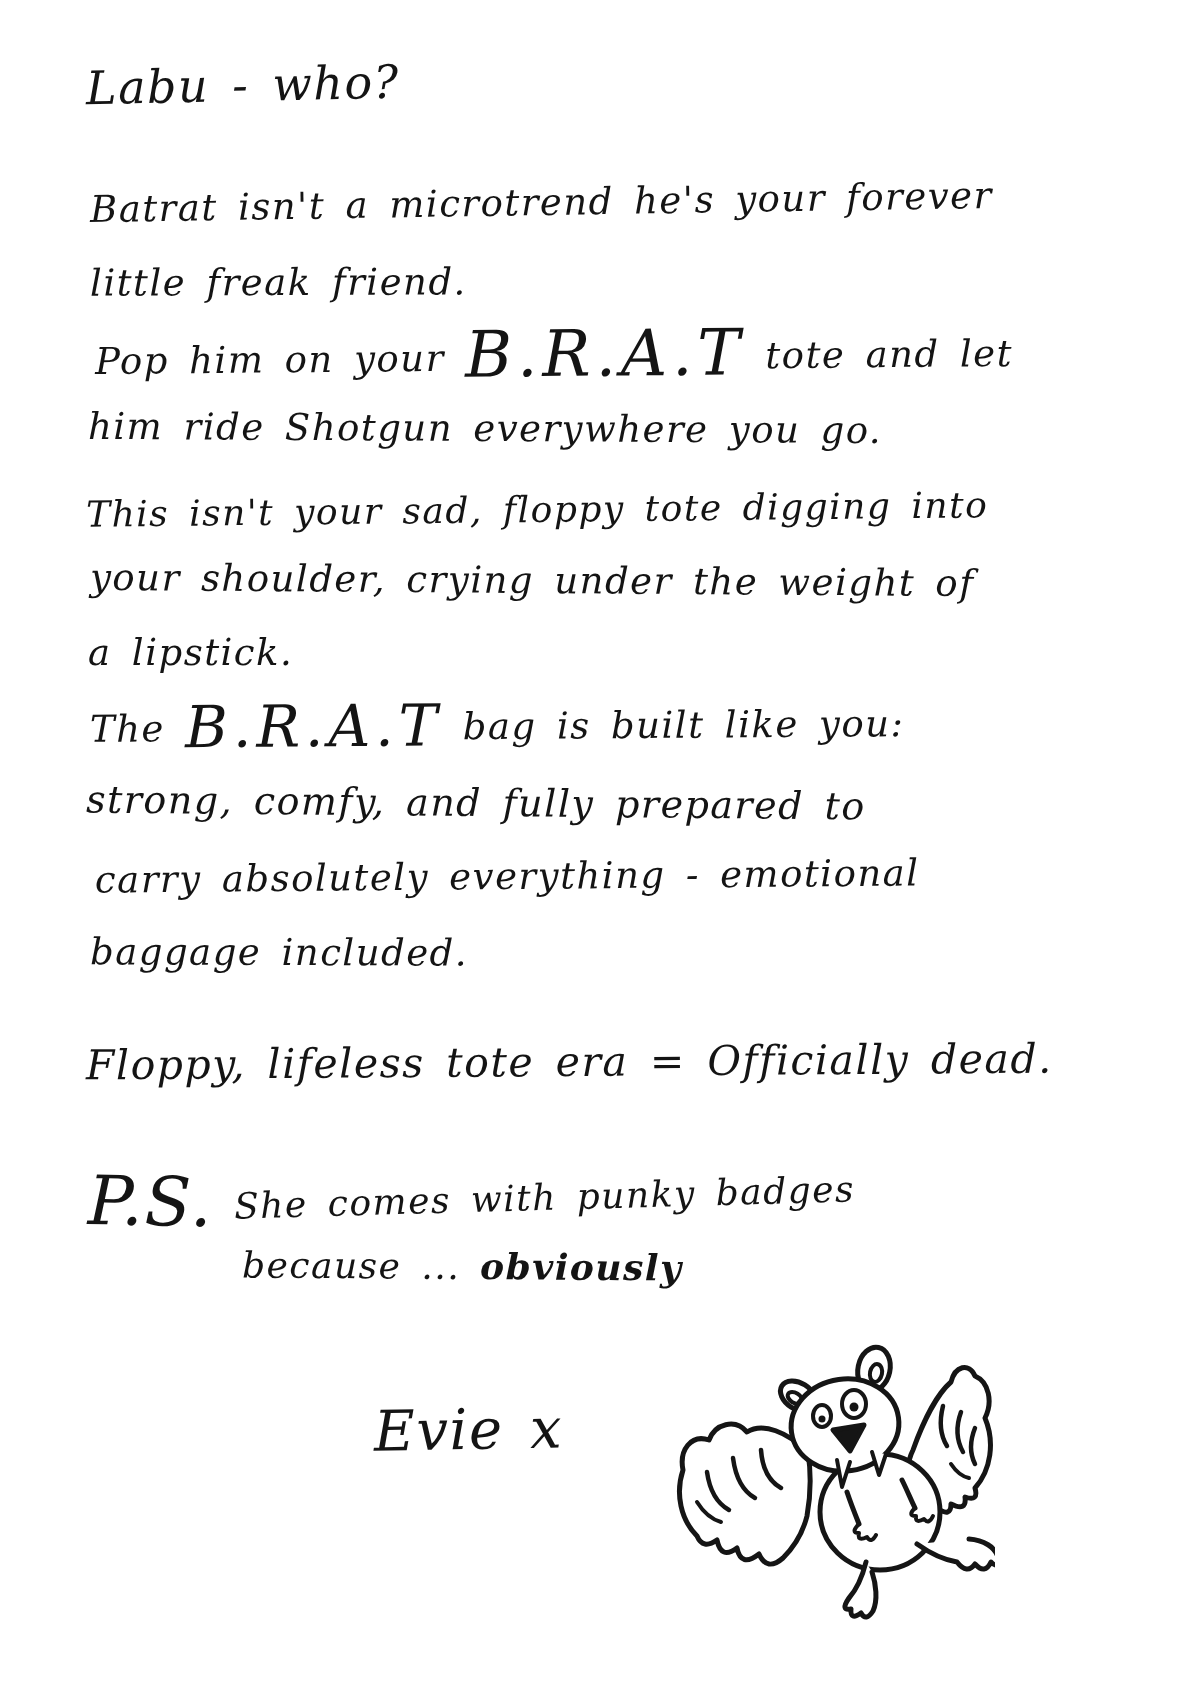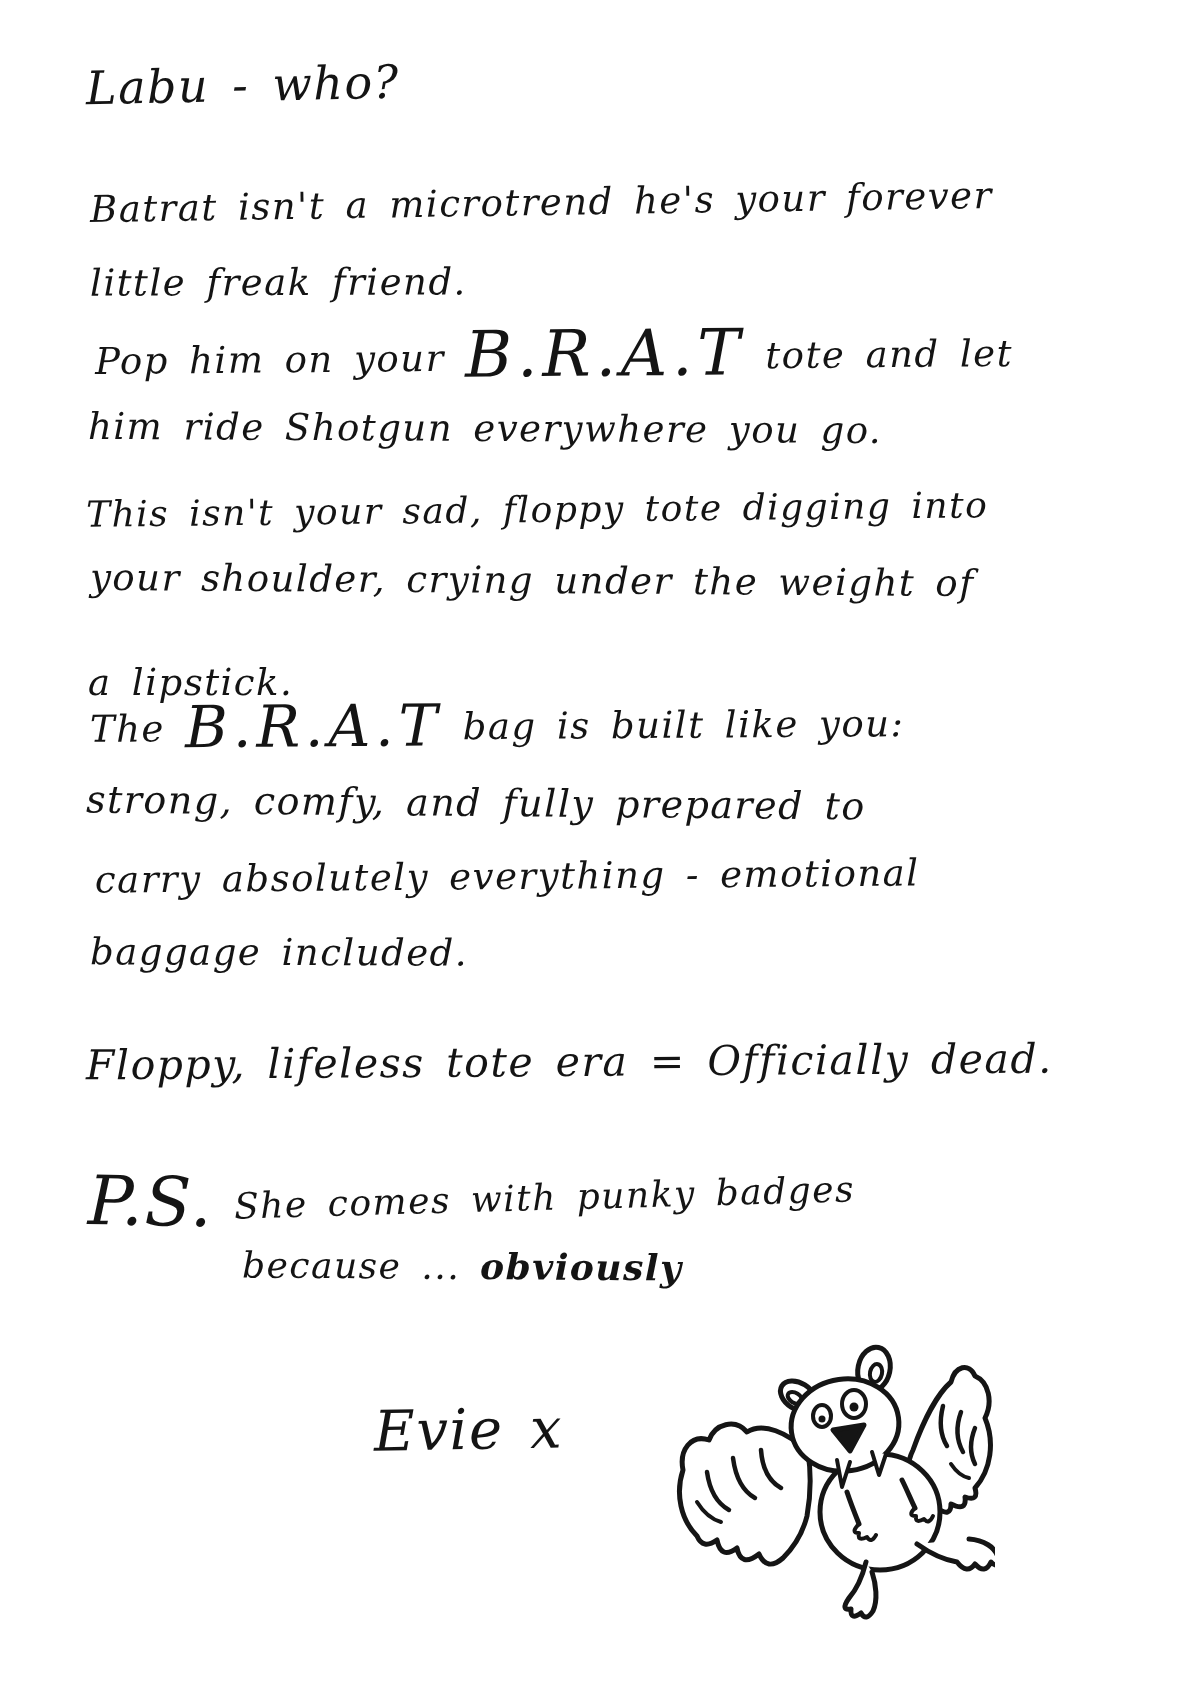--- a/index.html
+++ b/index.html
@@ -31,21 +31,21 @@
     font-size:46px;
     transform:rotate(-1.2deg);
   }
   .bodyline{ font-size:37px; }
   .l1{ left:90px;  top:184px; transform:rotate(-0.9deg); }
   .l2{ left:90px;  top:264px; transform:rotate(-0.2deg); }
   .l3{ left:95px;  top:322px; transform:rotate(-0.5deg); }
   .l4{ left:88px;  top:410px; transform:rotate(0.3deg); }
   .l5{ left:86px;  top:492px; transform:rotate(-0.6deg); font-size:36px;}
   .l6{ left:90px;  top:562px; transform:rotate(0.4deg); }
-  .l7{ left:88px;  top:664px; transform:rotate(0deg); }
+  .l7{ left:88px;  top:634px; transform:rotate(0deg); }
   .l8{ left:90px;  top:696px; transform:rotate(-0.4deg); }
   .l9{ left:86px;  top:784px; transform:rotate(0.5deg); font-size:38px;}
   .l10{ left:95px; top:858px; transform:rotate(-0.5deg); }
   .l11{ left:90px; top:934px; transform:rotate(0.2deg); }
   .brat{
     font-size:64px;
     letter-spacing:5px;
     vertical-align:-6px;
     font-weight:400;
   }

